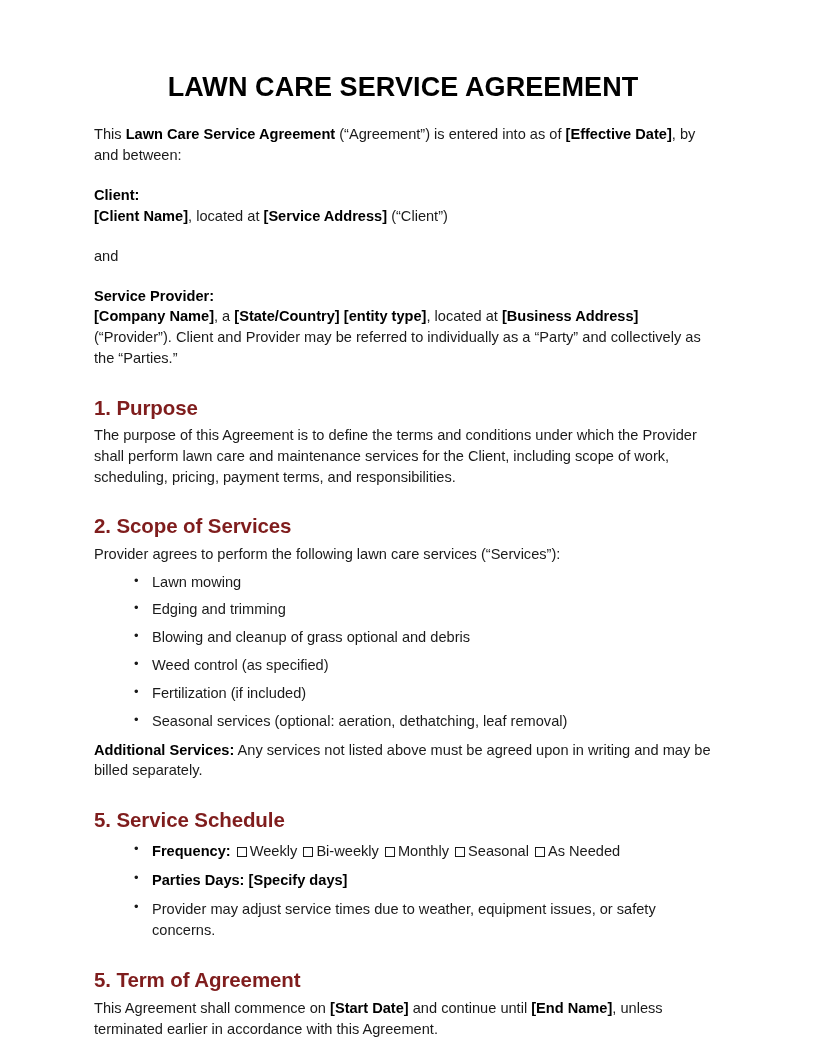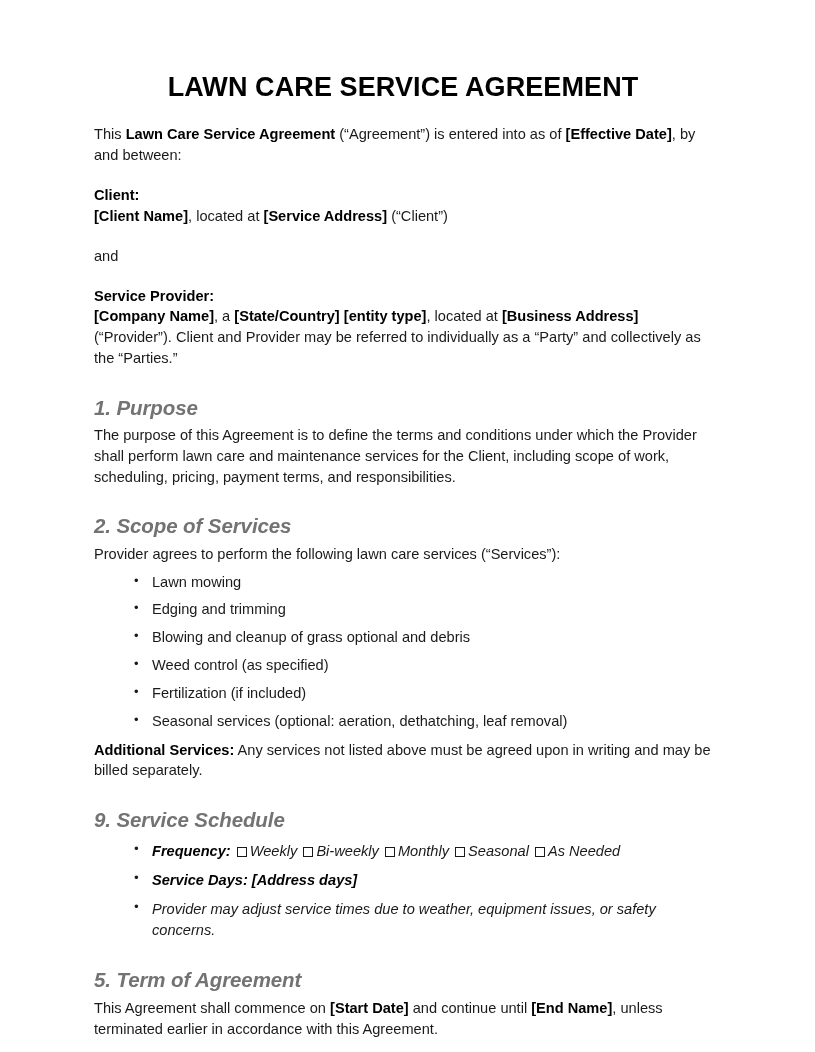--- a/index.html
+++ b/index.html
@@ -46,23 +46,22 @@
   }
   .para.intro { margin-top: 21px; }
   .para.tight { margin-top: 0; }
   .gap-sm { height: 19px; }
   .gap-md { height: 20px; }
   h2.section-heading {
     font-size: 20.5px;
     font-weight: bold;
     margin: 0;
     line-height: 1.2;
-    color: #737373;
+    color: #7f1d1d;
     letter-spacing: -0.1px;
-    font-style: italic;
   }
   .heading-block { margin-top: 27px; }
   .heading-block .para { margin-top: 5px; }
   ul.bullets {
     margin: 0;
     padding: 0;
     list-style: none;
   }
   ul.bullets li {
     font-size: 14.6px;
@@ -73,21 +72,21 @@
     margin: 8px;
   }
   ul.bullets li::before {
     content: "\2022";
     position: absolute;
     left: 32px;
     top: -1px;
     font-size: 13px;
     color: #1a1a1a;
   }
-  ul.bullets.schedule li { line-height: 1.45; font-style: italic; }
+  ul.bullets.schedule li { line-height: 1.45; }
   b, strong { font-weight: bold; color: #000; }
   .cb {
     display: inline-block;
     width: 10px;
     height: 10px;
     border: 1.2px solid #1a1a1a;
     vertical-align: -1px;
     margin: 0 3px 0 2px;
     background: #fff;
     box-sizing: border-box;
@@ -131,24 +130,24 @@
         <li>Edging and trimming</li>
         <li>Blowing and cleanup of grass optional and debris</li>
         <li>Weed control (as specified)</li>
         <li>Fertilization (if included)</li>
         <li>Seasonal services (optional: aeration, dethatching, leaf removal)</li>
       </ul>
       <p class="para tight"><b>Additional Services:</b><span> Any services not listed above must be agreed upon in writing and may be billed separately.</span></p>
     </div>
 
     <div class="heading-block">
-      <h2 class="section-heading">9. Service Schedule</h2>
+      <h2 class="section-heading">5. Service Schedule</h2>
       <ul class="bullets schedule">
         <li><b>Frequency:</b><span class="nowrap"> <span class="cb"></span><span>Weekly</span></span><span class="nowrap"> <span class="cb"></span><span>Bi-weekly</span></span><span class="nowrap"> <span class="cb"></span><span>Monthly</span></span><span class="nowrap"> <span class="cb"></span><span>Seasonal</span></span><span class="nowrap"> <span class="cb"></span><span>As Needed</span></span></li>
-        <li><b>Service Days: [Address days]</b></li>
+        <li><b>Parties Days: [Specify days]</b></li>
         <li>Provider may adjust service times due to weather, equipment issues, or safety concerns.</li>
       </ul>
     </div>
 
 
     <div class="heading-block">
       <h2 class="section-heading">5. Term of Agreement</h2>
       <p class="para"><span>This Agreement shall commence on </span><b>[Start Date]</b><span> and continue until </span><b>[End Name]</b><span>, unless terminated earlier in accordance with this Agreement.</span></p>
     </div>
 

